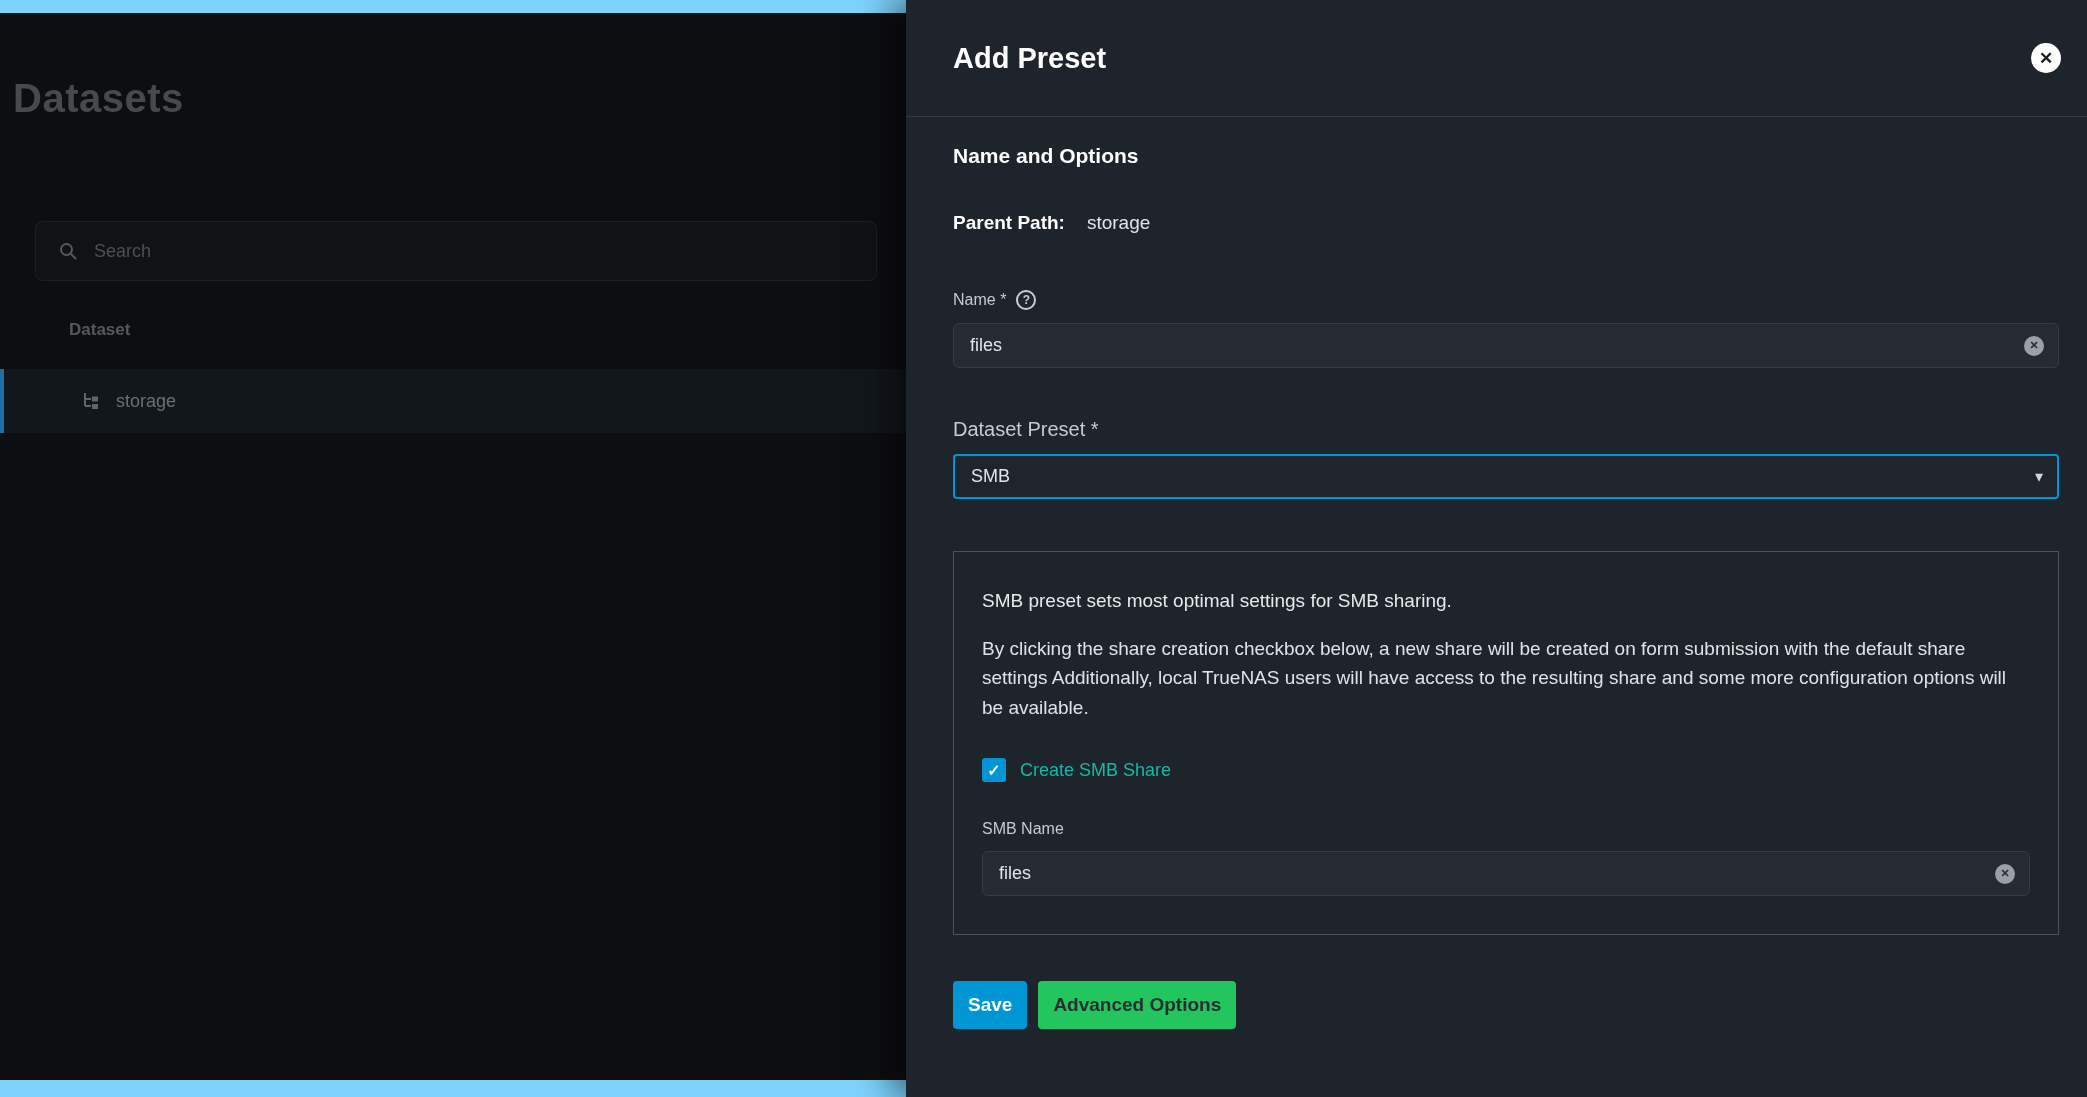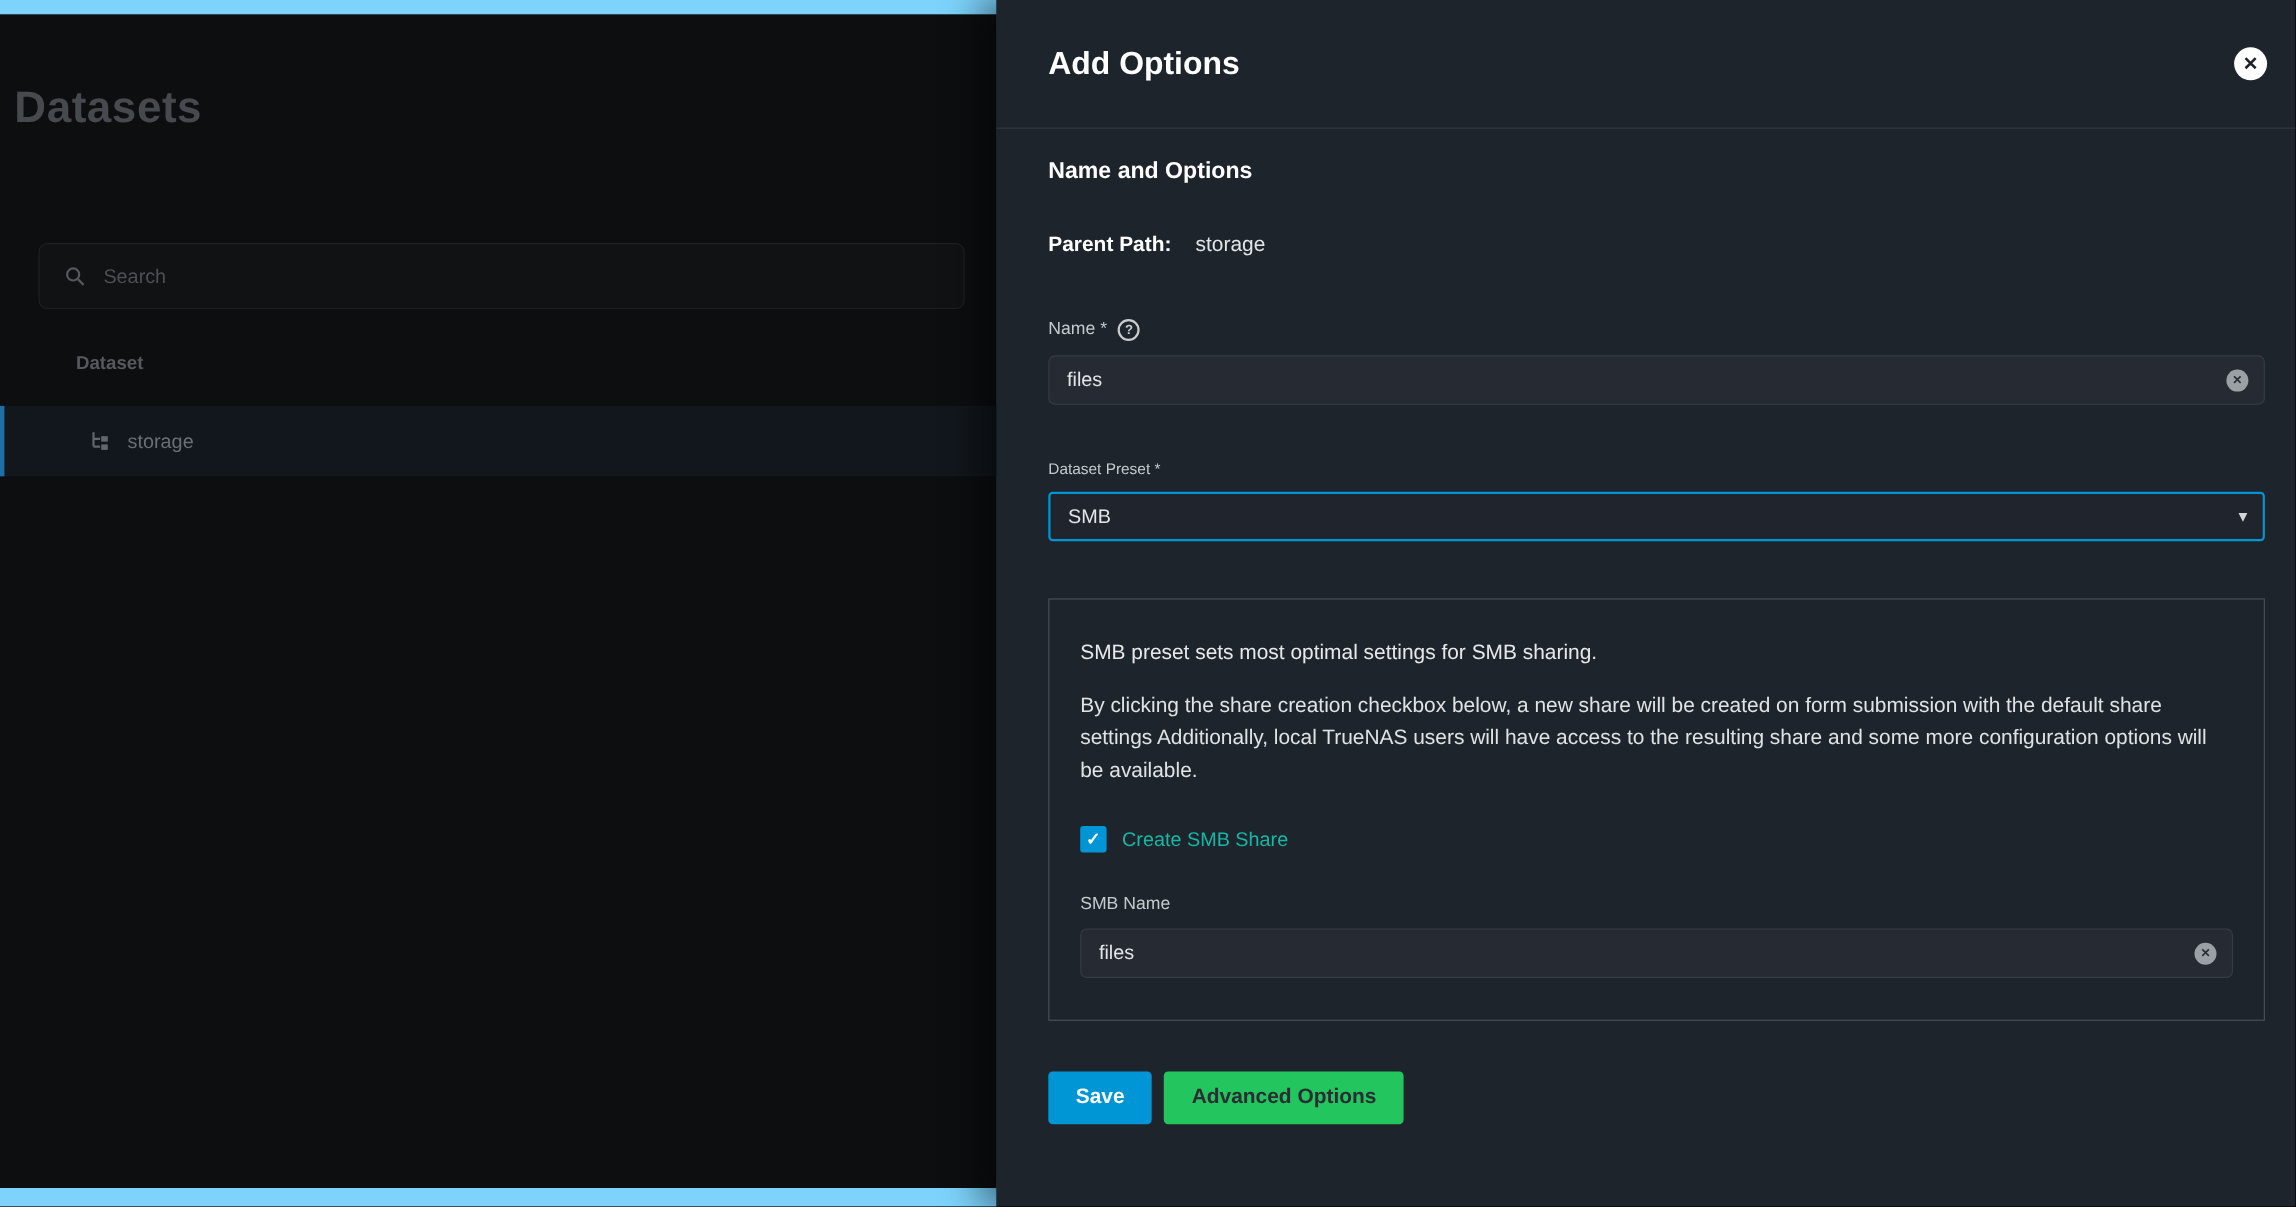--- a/index.html
+++ b/index.html
@@ -29,34 +29,34 @@
   .parent-path .pp-label { font-weight:700; color:#ffffff; }
   .parent-path .pp-value { color:#e2e5e8; }
 
   .field-label { margin-top:56px; font-size:16px; color:#c6cbd0; display:flex; align-items:center; }
   .help-icon { width:20px; height:20px; margin-left:10px; border:2px solid #c9cdd2; border-radius:50%; color:#c9cdd2; font-size:12px; font-weight:700; display:inline-flex; align-items:center; justify-content:center; cursor:pointer; }
 
   .input-wrap { position:relative; margin-top:13px; width:100%; }
   .text-input { width:100%; height:45px; background:#262b33; border:1px solid #363c44; border-radius:6px; color:#e3e6e9; font-size:18px; padding:0 50px 0 16px; font-family:"Liberation Sans", sans-serif; outline:none; }
   .clear-btn { position:absolute; right:15px; top:50%; transform:translateY(-50%); width:20px; height:20px; border-radius:50%; background:#9aa0a6; color:#272c34; font-size:11px; font-weight:700; display:flex; align-items:center; justify-content:center; cursor:pointer; user-select:none; }
 
-  .preset-label { margin-top:50px; font-size:14px; color:#c6cbd0; }
+  .preset-label { margin-top:50px; font-size:20px; color:#c6cbd0; }
   .select { position:relative; margin-top:13px; width:100%; height:45px; background:#20252d; border:2px solid #0095d5; border-radius:4px; display:flex; align-items:center; padding:0 40px 0 16px; font-size:18px; color:#e3e6e9; cursor:pointer; }
   .select .caret { position:absolute; right:14px; top:50%; transform:translateY(-52%); font-size:16px; color:#d2d6da; }
 
   .smb-box { margin-top:52px; border:1px solid #4c525a; padding:38px 28px 38px 28px; }
   .smb-line1 { font-size:19px; color:#e7e9eb; }
   .smb-line2 { margin-top:22px; font-size:19px; line-height:1.55; color:#dfe3e6; max-width:1050px; }
   .checkbox-row { margin-top:36px; display:flex; align-items:center; gap:14px; cursor:pointer; }
   .checkbox { width:24px; height:24px; background:#0095d5; border-radius:3px; display:flex; align-items:center; justify-content:center; color:#ffffff; font-size:16px; font-weight:700; }
   .checkbox-label { font-size:18px; color:#14b8a6; }
   .smb-name-label { margin-top:38px; font-size:16px; color:#c6cbd0; }
 
   .btn-row { margin-top:46px; display:flex; gap:11px; }
-  .btn { height:48px; border:none; border-radius:4px; font-size:19px; font-weight:600; font-family:"Liberation Sans", sans-serif; cursor:pointer; padding:0 25px; }
+  .btn { height:48px; border:none; border-radius:4px; font-size:19px; font-weight:600; font-family:"Liberation Sans", sans-serif; cursor:pointer; padding:0 15px; }
   .btn-save { background:#0095d5; color:#ffffff; }
   .btn-advanced { background:#22c55e; color:#2a2e33; }
 
   svg { display:block; }
 </style>
 </head>
 <body>
 
 <div class="stage">
 
@@ -86,21 +86,21 @@
           <rect x="12" y="14" width="6" height="5" fill="#61666c" stroke="none"></rect>
         </svg>
       </span>
       <span class="row-label">storage</span>
     </div>
   </div>
 
   <aside class="panel">
 
     <div class="panel-header">
-      <div class="panel-title">Add Options</div>
+      <div class="panel-title">Add Preset</div>
       <div class="close-btn">
         <span>✕</span>
       </div>
     </div>
 
     <div class="panel-body">
 
       <div class="section-heading">Name and Options</div>
 
       <div class="parent-path">

